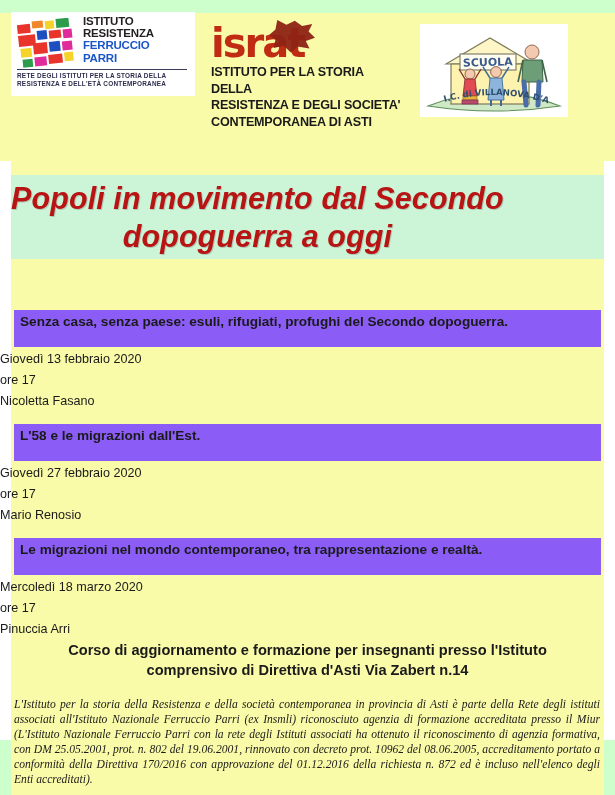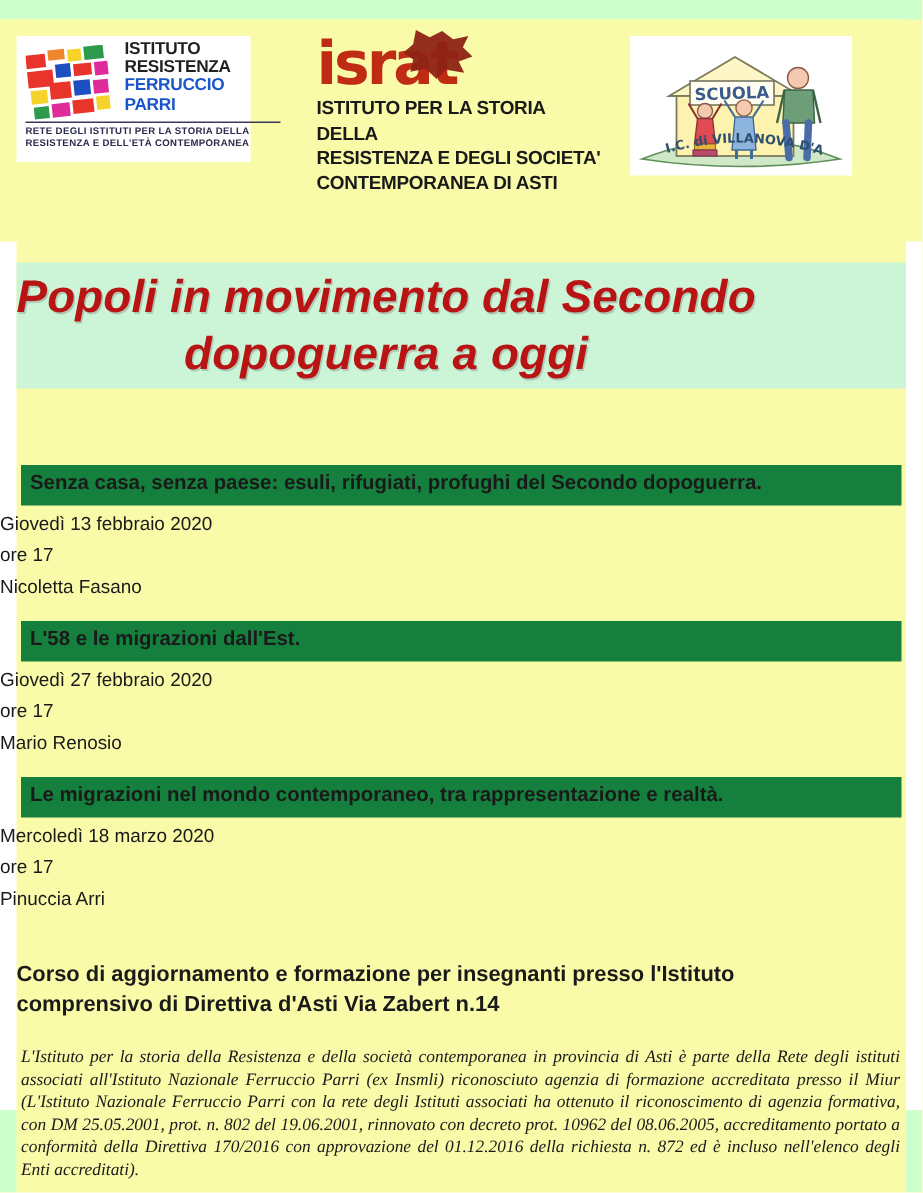--- a/index.html
+++ b/index.html
@@ -68,22 +68,22 @@
 
   
   .header {
     position: absolute;
     left: 0; top: 0;
     width: 595px;
     height: 160px;
   }
   .logo-parri {
     position: absolute;
-    left: 11px; top: 24px;
-    width: 156px; height: 84px;
+    left: 11px; top: 12px;
+    width: 184px; height: 84px;
     background: #ffffff;
     box-sizing: border-box;
   }
   .parri-flag {
     position: absolute;
     left: 6px; top: 6px;
     width: 62px; height: 52px;
   }
   .parri-text {
     position: absolute;
@@ -181,44 +181,45 @@
   }
 
   
   .events {
     position: absolute;
     left: 0; top: 310px;
     width: 615px;
   }
   .event { position: relative; }
   .event-heading {
-    background: #15803d;
+    background: #8b5cf6;
     font-weight: bold;
     font-size: 13.6px;
     color: #1a1a1a;
-    padding: 4px 0 8px 0;
+    padding: 4px 0 18px 0;
     box-sizing: border-box;
     margin-left: 14px;
     margin-right: 14px;
     text-indent: 6px;
     white-space: nowrap;
   }
   .event-meta {
     font-size: 12.6px;
     color: #1a1a1a;
     line-height: 21px;
     padding-top: 2px;
   }
   .event-meta div { white-space: nowrap; }
 
   
   .course {
     position: absolute;
     left: 11px; top: 640px;
     width: 593px;
+    text-align: center;
     font-weight: bold;
     font-size: 14.6px;
     line-height: 20px;
     color: #1a1a1a;
   }
 
   
   .footer {
     position: absolute;
     left: 14px; top: 697px;

